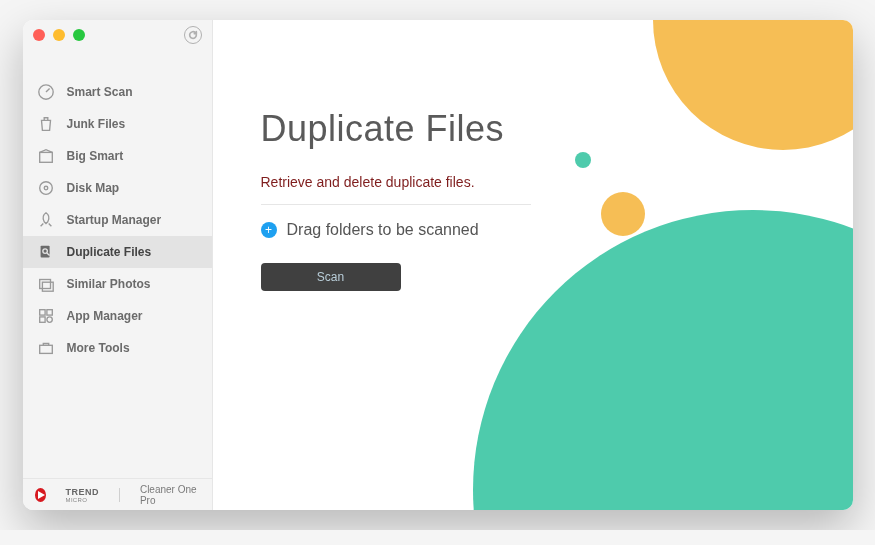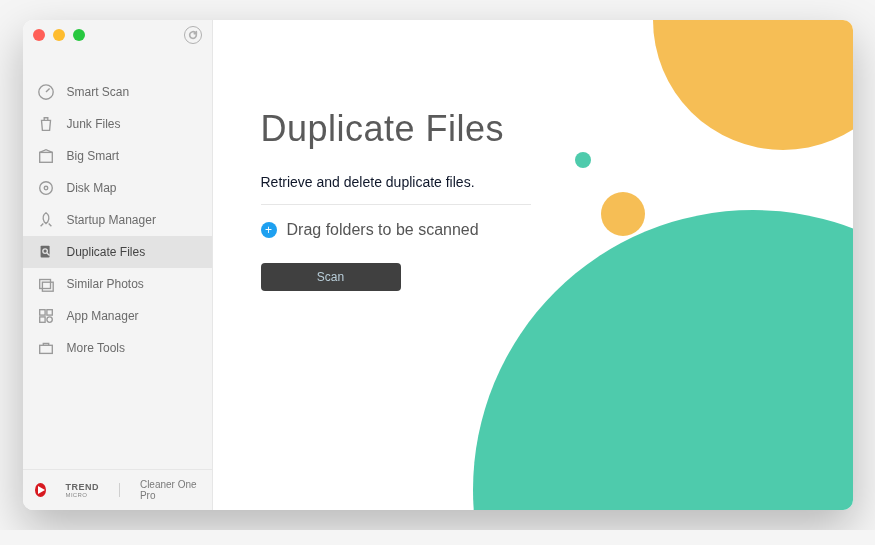--- a/index.html
+++ b/index.html
@@ -41,21 +41,21 @@
 .dot.red { background: #ff5f57; }
 .dot.yellow { background: #febc2e; }
 .dot.green { background: #28c840; }
 .header-action {
   width: 18px; height: 18px;
   border: 1.5px solid #b0b0b0;
   border-radius: 50%;
   display: flex; align-items:center; justify-content:center;
 }
 .header-action svg { width: 10px; height: 10px; stroke: #b0b0b0; fill: none; stroke-width: 2;}
-.nav { margin-top: 26px; flex: 1; }
+.nav { margin-top: 26px; flex: 1; font-weight: bold; }
 .nav-item {
   display: flex;
   align-items: center;
   gap: 12px;
   height: 32px;
   padding: 0 14px;
   font-size: 12px;
   color: #6b6b6b;
   cursor: pointer;
 }
@@ -63,21 +63,21 @@
   background: #e3e3e3;
   color: #444;
 }
 .nav-item .icon {
   width: 18px; height: 18px;
   display: flex; align-items:center; justify-content:center;
 }
 .nav-item .icon svg { width: 18px; height: 18px; stroke: #9a9a9a; fill: none; stroke-width: 1.5; }
 .nav-item.active .icon svg { stroke: #6b6b6b; fill: #6b6b6b; }
 .sidebar-footer {
-  height: 41px;
+  height: 32px;
   display: flex;
   align-items: center;
   gap: 20px;
   padding: 0 12px;
   font-size: 10px;
   color: #7a7a7a;
   border-top: 1px solid #e6e6e6;
 }
 .brand-logo {
   width: 14px; height: 14px;
@@ -117,21 +117,21 @@
 }
 .page-title {
   font-size: 36px;
   font-weight: 300;
   color: #5a5a5a;
   letter-spacing: 0.5px;
 }
 .page-sub {
   margin-top: 24px;
   font-size: 14px;
-  color: #0f172a;
+  color: #7f1d1d;
 }
 .divider-h {
   margin-top: 14px;
   height: 1px;
   width: 270px;
   background: #e6e6e6;
 }
 .drop-row {
   margin-top: 16px;
   display: flex;

